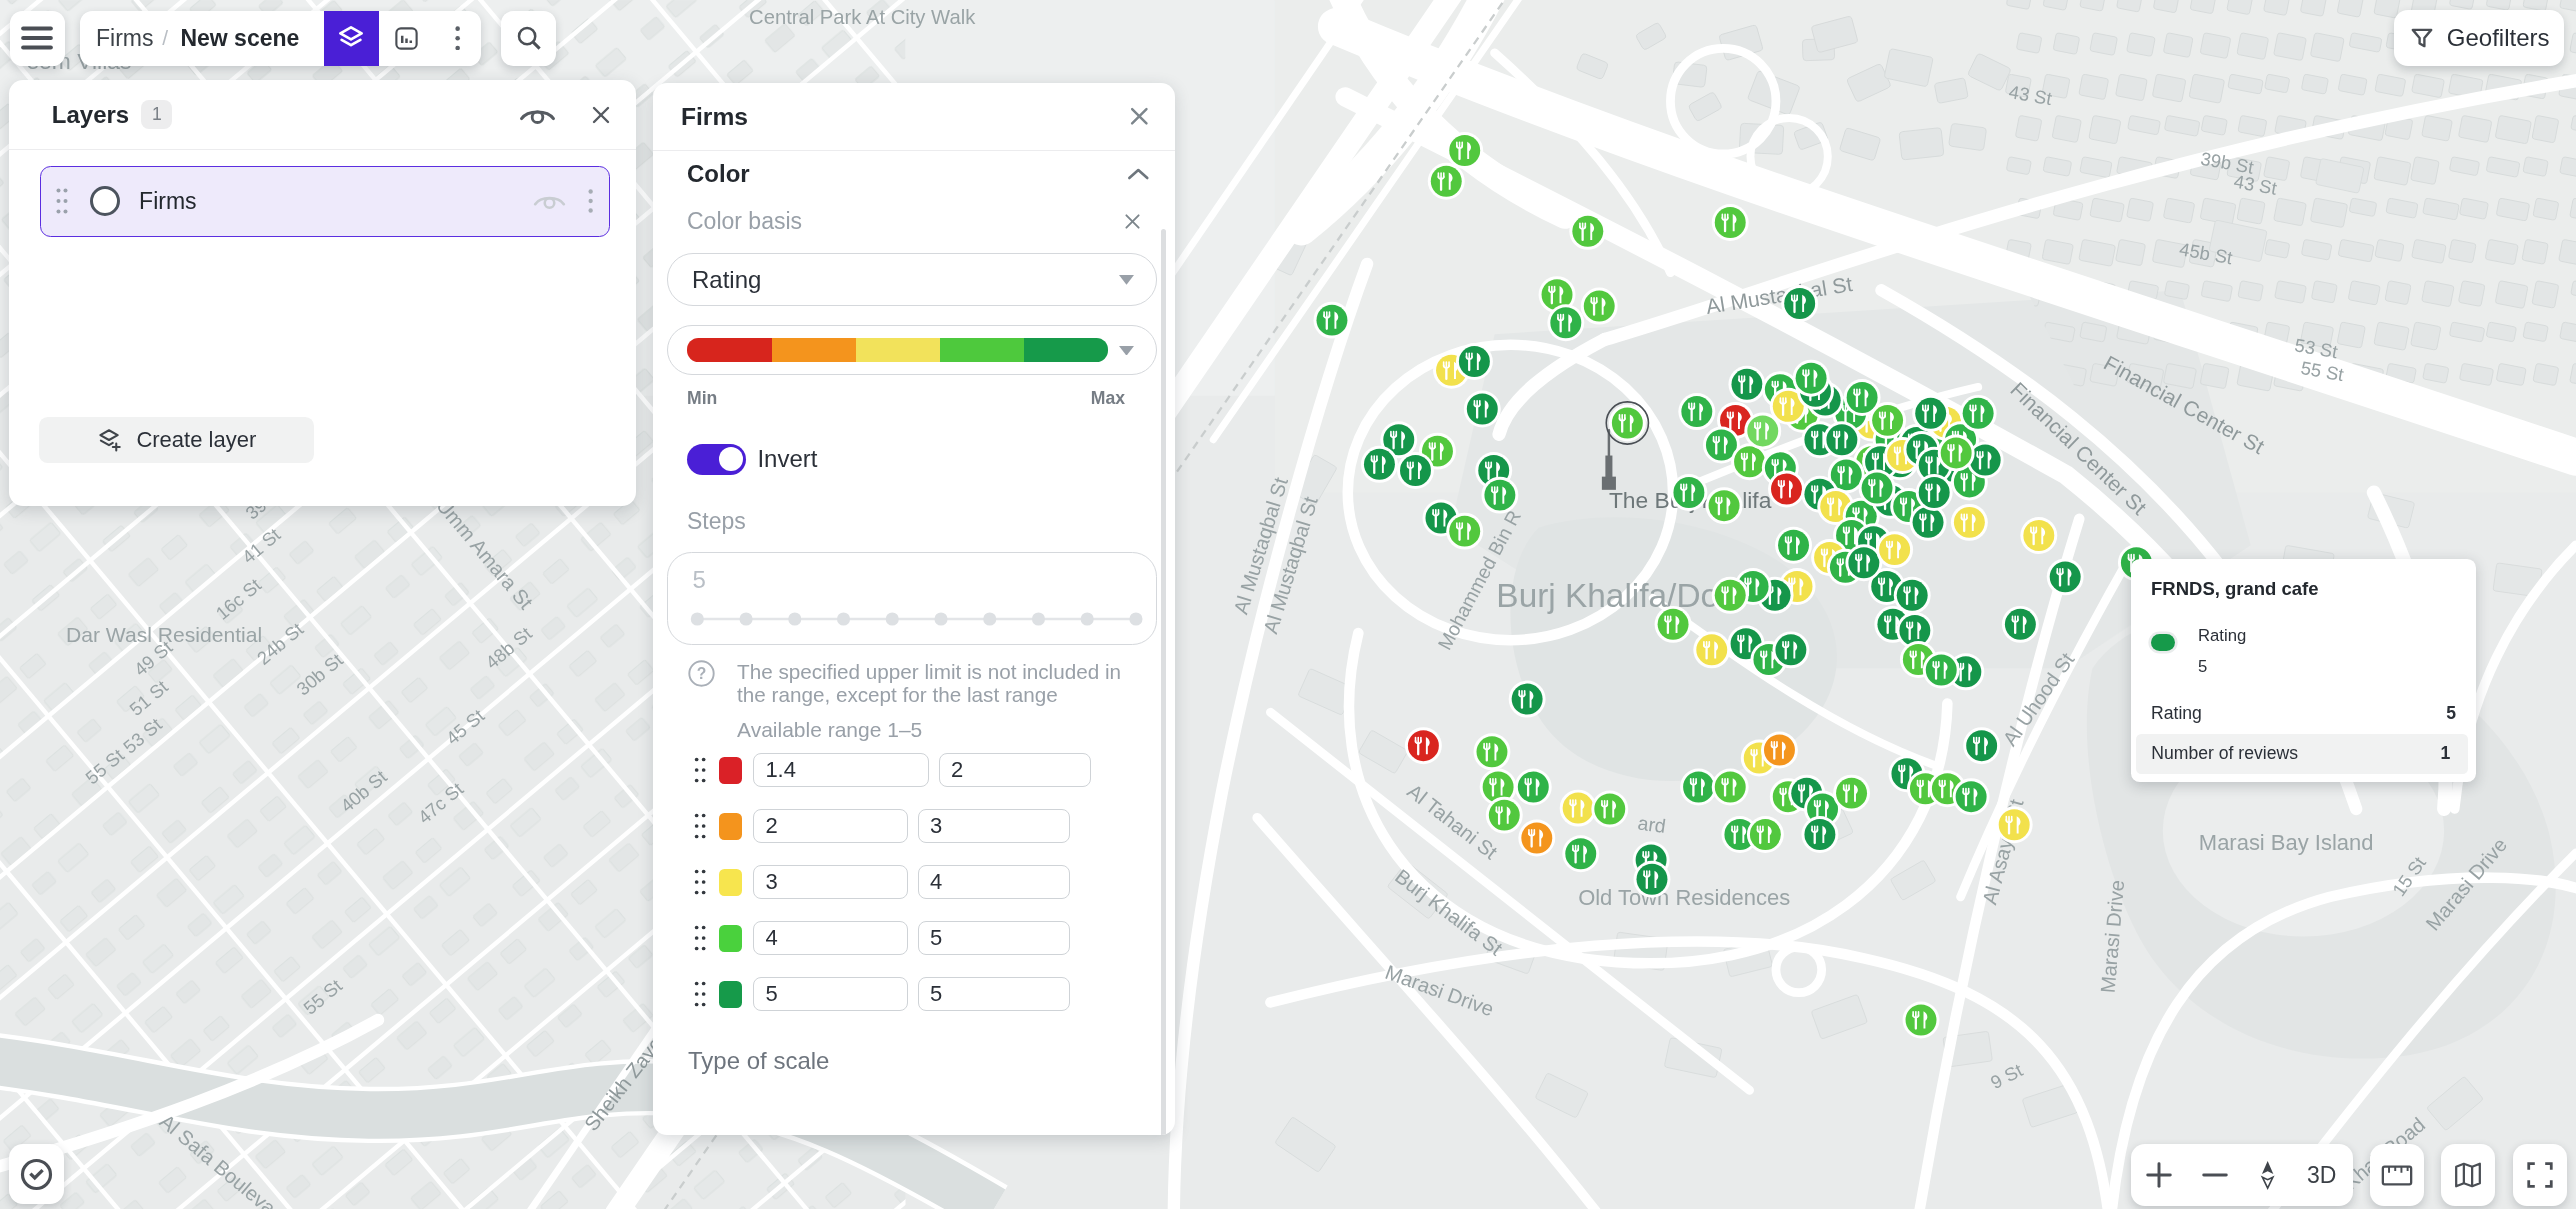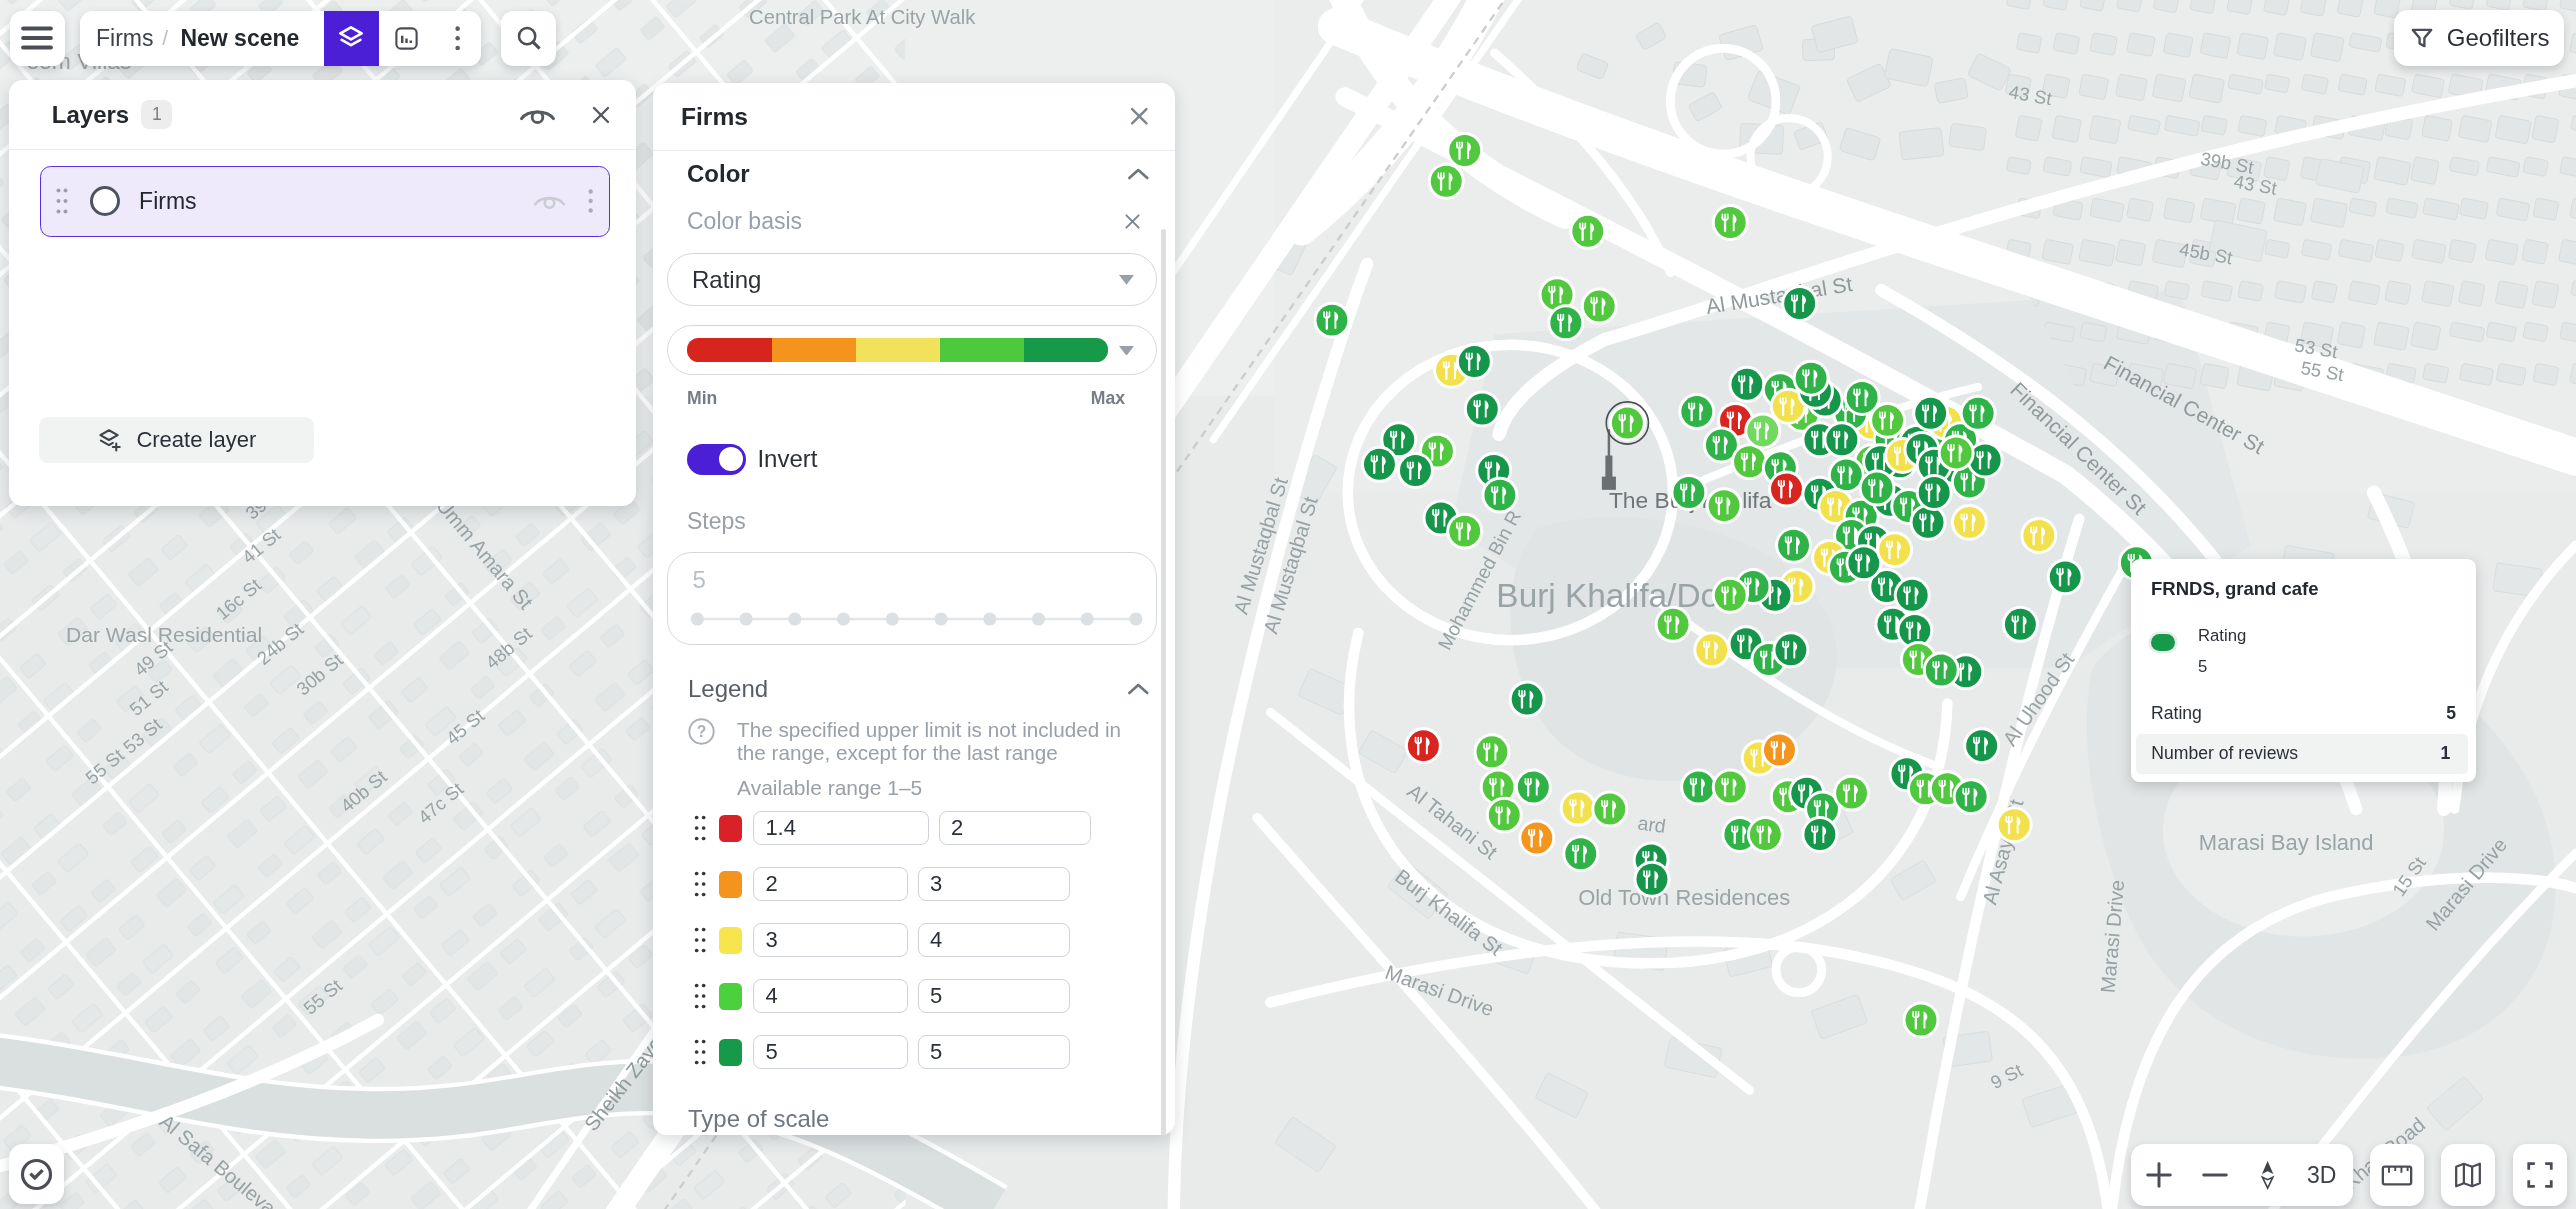--- a/index.html
+++ b/index.html
@@ -693,27 +693,20 @@
             <circle cx="175.10000000000002" cy="8" r="7.5"></circle>
             <circle cx="230.8" cy="8" r="7.5"></circle>
             <circle cx="286.5" cy="8" r="7.5"></circle>
             <circle cx="342.20000000000005" cy="8" r="7.5"></circle>
             <circle cx="397.90000000000003" cy="8" r="7.5"></circle>
             <circle cx="453.6" cy="8" r="7.5"></circle>
             <circle cx="509.3" cy="8" r="7.5"></circle>
           </g>
         </svg>
     </div>
-    <div style="display:flex;align-items:center;margin:30px 24.6px 0 35px">
-      <div style="font-size:24px;color:#565d66">Legend</div>
-      <div style="flex:1"></div>
-      <svg width="24.6" height="14" viewBox="0 0 24 14" fill="none" stroke="#6e767d" stroke-width="2.6" stroke-linecap="round" stroke-linejoin="round">
-          <path d="M3 11 L12 3 L21 11"></path>
-        </svg>
-    </div>
     <div style="display:flex;margin:15px 35px 0 35px">
       <svg width="27" height="27" viewBox="0 0 31 31" fill="none">
           <circle cx="15.5" cy="15.5" r="14" stroke="#aab0b8" stroke-width="2.2"></circle>
           <text x="15.5" y="22" font-size="18" font-weight="700" fill="#aab0b8" text-anchor="middle" font-family="Liberation Sans, sans-serif">?</text>
         </svg>
       <div style="margin-left:22px;font-size:20.7px;color:#99a0a8;line-height:23px;width:387px">The specified upper limit is not included in the range, except for the last range</div>
     </div>
     <div style="margin:11.4px 0 0 84px;font-size:21px;color:#99a0a8">Available range 1–5</div>
     <div style="display:flex;align-items:center;margin:11.4px 0 0 41px">
       <svg width="12.3" height="28" viewBox="0 0 14 32" fill="#33383e">

